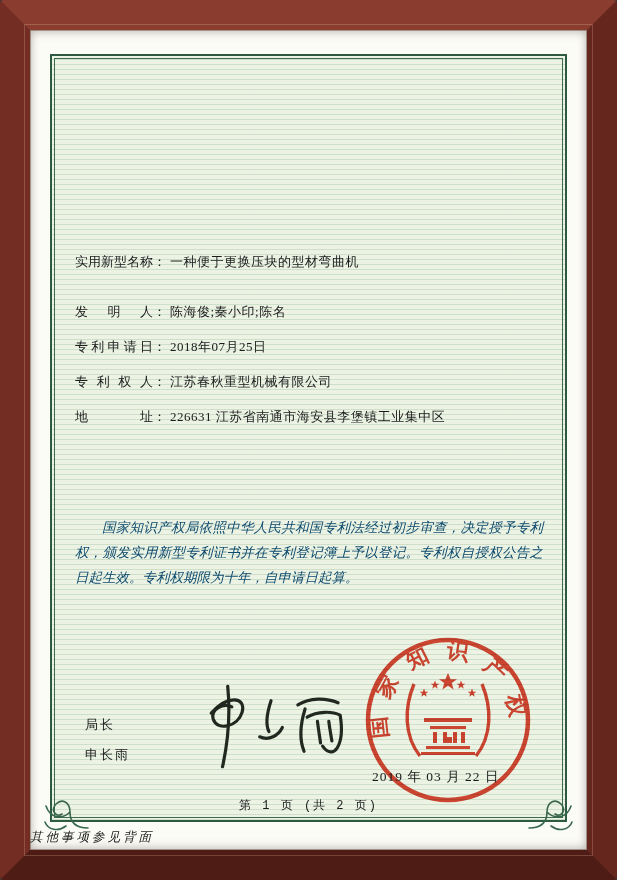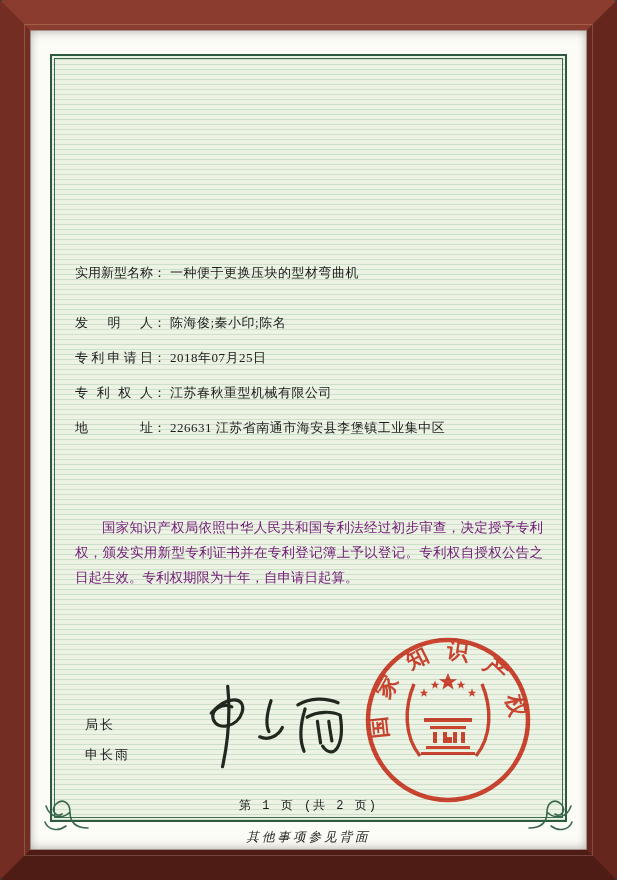--- a/index.html
+++ b/index.html
@@ -23,35 +23,35 @@
   .green-area::before{
     content:'';position:absolute;inset:2px;border:1px solid #3c6b4e;pointer-events:none;
   }
   .cert-no{position:absolute;left:44px;top:58px;font-size:13px;letter-spacing:3px;white-space:nowrap;}
   .logo{position:absolute;left:232px;top:48px;width:116px;height:100px;}
   .qr{position:absolute;left:450px;top:60px;width:66px;height:66px;background:#fff;padding:2px;}
   .title{
     position:absolute;left:0;right:0;top:168px;text-align:center;
     font-size:29px;font-weight:700;letter-spacing:7px;white-space:nowrap;
   }
-  .fields{position:absolute;left:45px;right:26px;top:233px;font-size:13px;}
+  .fields{position:absolute;left:45px;right:26px;top:222px;font-size:13px;}
   .frow{line-height:19px;margin-bottom:16px;white-space:nowrap;}
   .frow:first-child{margin-bottom:31px;}
   .flabel{display:inline-block;width:78px;text-align:justify;text-align-last:justify;vertical-align:top;}
   .fcolon{display:inline-block;margin-right:4px;}
   .fval{letter-spacing:.5px;}
   .pair2{margin-left:52px;}
   .paras{position:absolute;left:45px;width:468px;top:486px;font-size:13.5px;}
-  .paras p{margin:0 0 3px 0;text-indent:2em;text-align:justify;line-height:1.85;color:#701a75;}
+  .paras p{margin:0 0 3px 0;text-indent:2em;text-align:justify;font-style:italic;line-height:1.85;color:#0c4a6e;}
   .signer{position:absolute;left:55px;top:680px;font-size:13px;line-height:30px;letter-spacing:2px;}
   .signature{position:absolute;left:150px;top:648px;width:180px;height:98px;}
   .seal{position:absolute;left:330px;top:602px;width:176px;height:176px;mix-blend-mode:multiply;opacity:.93;}
   .issue-date{position:absolute;left:342px;top:738px;font-size:13.5px;letter-spacing:1px;z-index:3;white-space:nowrap;}
   .page-info{position:absolute;left:0;right:0;bottom:6px;text-align:center;font-size:12px;letter-spacing:2px;font-family:Liberation Mono, monospace;}
-  .back-note{position:absolute;left:0;right:0;top:799px;text-align:center;font-size:12.5px;font-style:italic;letter-spacing:3px;color:#222;}
+  .back-note{position:absolute;left:0;right:0;top:799px;text-align:left;font-size:12.5px;font-style:italic;letter-spacing:3px;color:#222;}
   .flourish{position:absolute;width:46px;height:46px;}
   .fl-r{right:-8px;bottom:-14px;}
   .fl-l{left:-8px;bottom:-14px;transform:scaleX(-1);}
 </style>
 </head>
 <body>
 
 <div class="scene">
   <div class="paper">
 
@@ -318,20 +318,21 @@
         <path d="M86,22 C82,34 80,44 84,52"></path>
         <path d="M75,57 C84,61 93,56 97,48"></path>
         <path d="M112,26 C124,19 139,19 151,24"></path>
         <path d="M119,30 C114,46 114,61 118,71"></path>
         <path d="M121,38 C131,32 145,32 153,36 C155,48 155,60 150,68 C146,74 140,72 136,66"></path>
         <path d="M131,42 C132,50 133,56 134,63"></path>
         <path d="M142,42 C143,50 144,55 145,61"></path>
       </g>
     </svg>
 
+    <div class="issue-date">2019 年 03 月 22 日</div>
 
     <svg class="seal" viewBox="0 0 176 176">
       <defs>
         <path id="sealArc" d="M29.8,109.2 A62,62 0 1 1 146.2,109.2" fill="none"></path>
         <path id="sstar" d="M0,-1 L0.29,-0.31 1,-0.31 0.42,0.12 0.62,0.84 0,0.42 -0.62,0.84 -0.42,0.12 -1,-0.31 -0.29,-0.31 Z"></path>
       </defs>
       <circle cx="88" cy="88" r="80" fill="none" stroke="#da3a26" stroke-width="4.5"></circle>
       <text font-size="22" font-weight="bold" fill="#da3a26" font-family="Liberation Serif, DejaVu Serif, serif">
         <textPath href="#sealArc" startOffset="4" textLength="248" lengthAdjust="spacing">国家知识产权局</textPath>
       </text>

